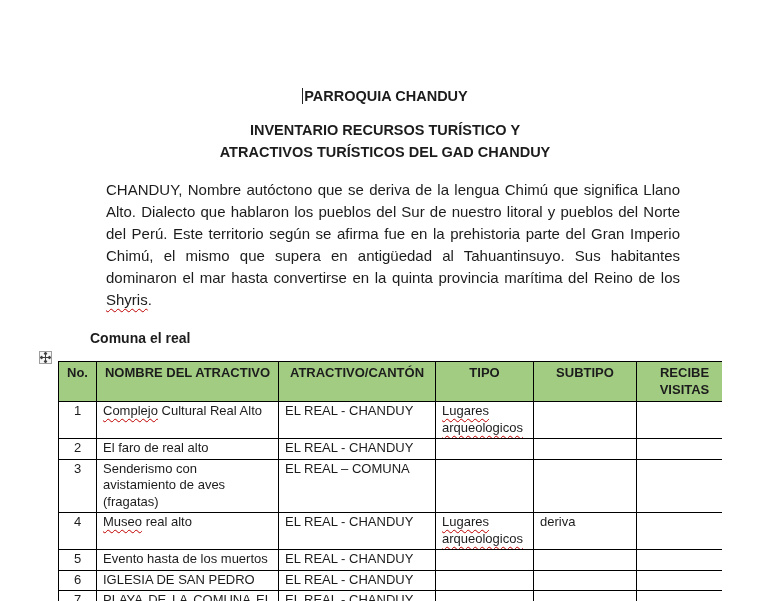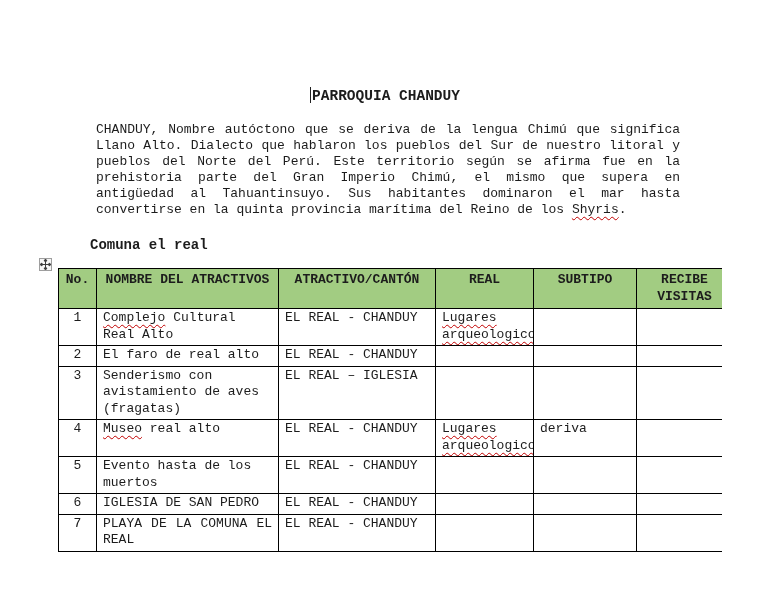--- a/index.html
+++ b/index.html
@@ -5,21 +5,21 @@
   :root{
     --header-bg:#a2cc82;
     --squig:#c00000;
   }
   html,body{margin:0;padding:0;background:#ffffff;}
   .page{
     position:relative;
     width:722px;height:601px;
     background:#ffffff;
     overflow:hidden;
-    font-family:Liberation Mono, monospace;
+    font-family:Liberation Sans, sans-serif;
     color:#1c1c1c;
   }
   .content{
     position:absolute;
     left:90px;top:86px;
     width:590px;
   }
   .doc-title{
     text-align:center;
     font-weight:bold;
@@ -35,24 +35,24 @@
     margin-right:1px;
   }
   .doc-subtitle{
     margin-top:13px;
     text-align:center;
     font-weight:bold;
     font-size:14.5px;
     line-height:22px;
   }
   .intro{
-    margin:16px 0 0 6px;
+    margin:16px 0 0 16px;
     text-align:justify;
-    font-size:13px;
-    line-height:16px;
+    font-size:15px;
+    line-height:22px;
   }
   .section-heading{
     margin-top:17px;
     font-weight:bold;
     font-size:14px;
     line-height:20px;
   }
   .table-wrap{
     position:relative;
     margin-left:-32px;
@@ -109,20 +109,24 @@
 </head>
 <body>
 
 <div class="page">
   <div class="content">
 
     <div class="doc-title">
       <span class="caret"></span><span>PARROQUIA CHANDUY</span>
     </div>
 
+    <div class="doc-subtitle">
+      <div>INVENTARIO RECURSOS TURÍSTICO Y</div>
+      <div>ATRACTIVOS TURÍSTICOS DEL GAD CHANDUY</div>
+    </div>
 
     <p class="intro"><span>CHANDUY, Nombre autóctono que se deriva de la lengua Chimú que significa Llano Alto. Dialecto que hablaron los pueblos del Sur de nuestro litoral y pueblos del Norte del Perú. Este territorio según se afirma fue en la prehistoria parte del Gran Imperio Chimú, el mismo que supera en antigüedad al Tahuantinsuyo. Sus habitantes dominaron el mar hasta convertirse en la quinta provincia marítima del Reino de los </span><span class="sp">Shyris</span><span>.</span></p>
 
     <div class="section-heading">Comuna el real</div>
 
     <div class="table-wrap">
       <div class="move-handle">
         <svg width="11" height="11" viewBox="0 0 11 11">
           <g stroke="#3c3c3c" stroke-width="1" fill="#3c3c3c">
             <line x1="5.5" y1="1.5" x2="5.5" y2="9.5"></line>
@@ -140,23 +144,23 @@
           <col style="width:38px">
           <col style="width:182px">
           <col style="width:157px">
           <col style="width:98px">
           <col style="width:103px">
           <col style="width:96px">
         </colgroup>
         <thead>
           <tr>
               <th>No.</th>
-              <th>NOMBRE DEL ATRACTIVOS</th>
+              <th>NOMBRE DEL ATRACTIVO</th>
               <th>ATRACTIVO/CANTÓN</th>
-              <th>REAL</th>
+              <th>TIPO</th>
               <th>SUBTIPO</th>
               <th>RECIBE VISITAS</th>
             </tr>
         </thead>
         <tbody>
             <tr>
               <td class="c-no">1</td>
               <td><span class="sp">Complejo</span><span> Cultural Real Alto</span></td>
               <td>EL REAL - CHANDUY</td>
               <td><span class="sp">Lugares</span><span> </span><span class="sp">arqueologicos</span></td>
@@ -167,21 +171,21 @@
               <td class="c-no">2</td>
               <td>El faro de real alto</td>
               <td>EL REAL - CHANDUY</td>
               <td></td>
               <td></td>
               <td></td>
             </tr>
             <tr>
               <td class="c-no">3</td>
               <td>Senderismo con avistamiento de aves (fragatas)</td>
-              <td>EL REAL – IGLESIA</td>
+              <td>EL REAL – COMUNA</td>
               <td></td>
               <td></td>
               <td></td>
             </tr>
             <tr>
               <td class="c-no">4</td>
               <td><span class="sp">Museo</span><span> real alto</span></td>
               <td>EL REAL - CHANDUY</td>
               <td><span class="sp">Lugares</span><span> </span><span class="sp">arqueologicos</span></td>
               <td>deriva</td>

